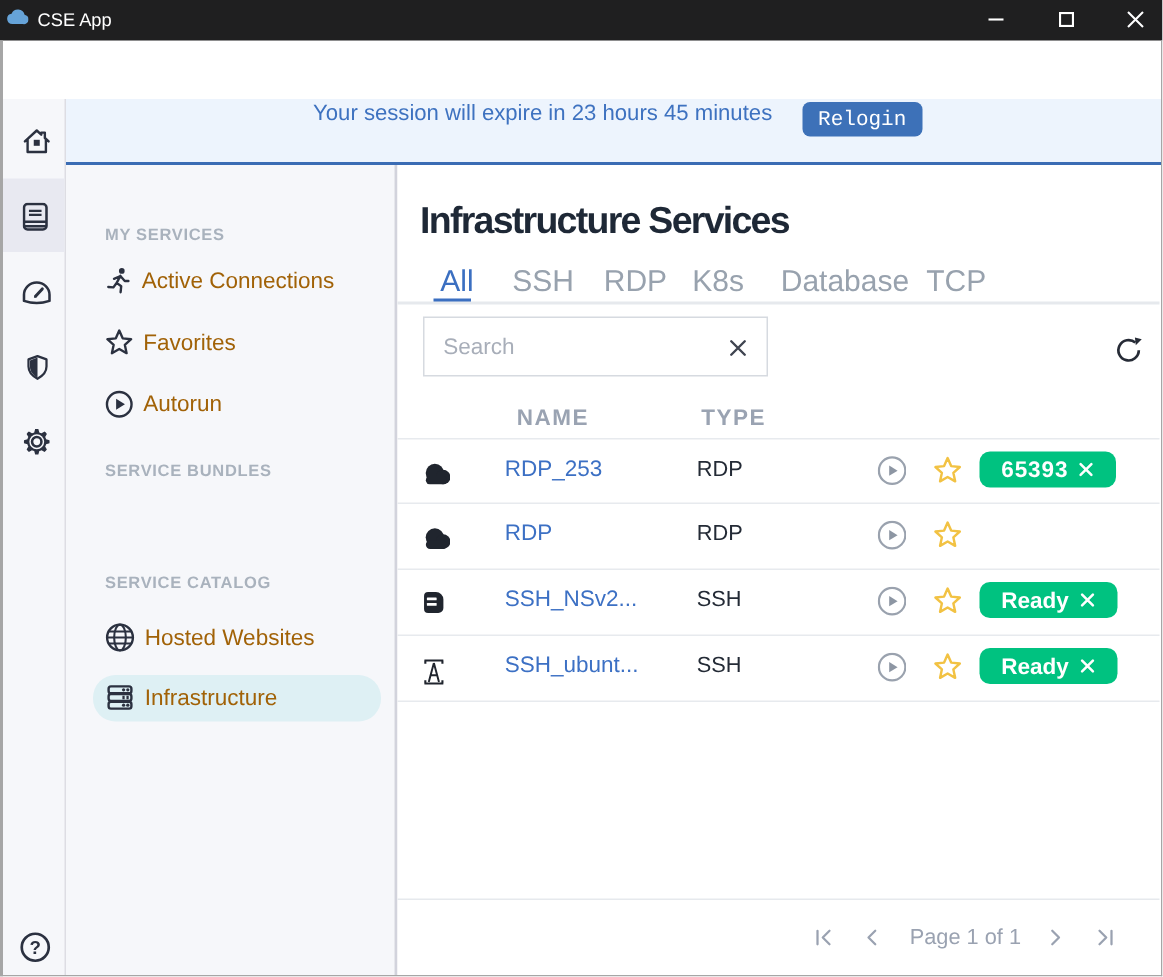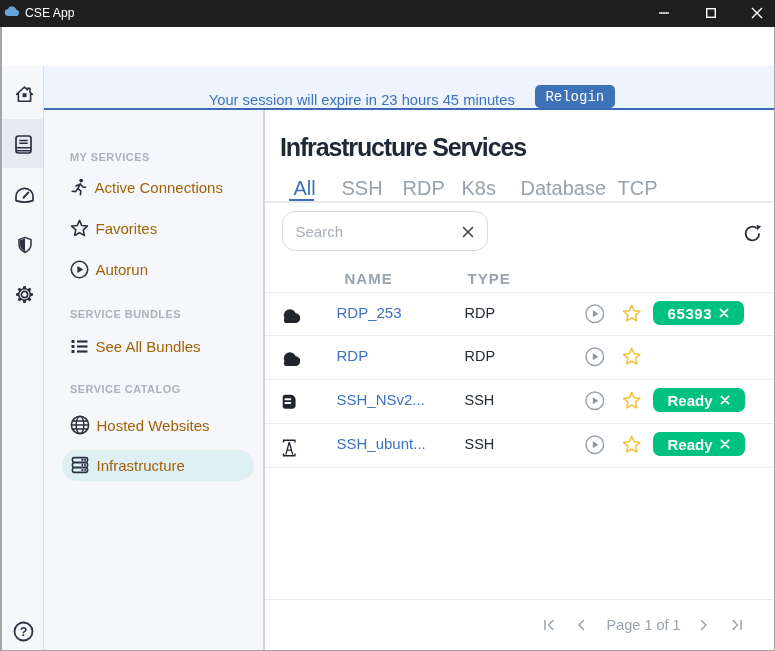--- a/index.html
+++ b/index.html
@@ -14,41 +14,41 @@
 #brd-b { left:0; top:649.5px; width:775px; height:1.5px; background:#a6a6a6; }
 
 #tb-title { left:25px; top:0; height:27px; line-height:27px; color:#ffffff; font-size:12.2px; }
 
 
 #iconbar { left:1.5px; top:66px; width:42.5px; height:583.5px; background:#f6f7fa; border-right:1px solid #dddde3; }
 #icon-sel { left:0px; top:53px; width:41.5px; height:49px; background:#e8e9f1; }
 .ibicon { position:absolute; left:12px; }
 
 
-#banner { left:44px; top:66px; width:729.5px; height:44px; background:#edf4fd; border-bottom:2px solid #3a6cb4; display:flex; align-items:flex-end; justify-content:center; padding-left:6px; padding-top:2px; }
+#banner { left:44px; top:66px; width:729.5px; height:44px; background:#edf4fd; border-bottom:2px solid #3a6cb4; display:flex; align-items:flex-start; justify-content:center; padding-left:6px; padding-top:2px; }
 #banner-text { color:#3e72c0; font-size:14.75px; }
 #relogin { margin-left:20px; background:#3d71b8; color:#fff; font-size:14px; border-radius:5px; width:80px; height:23px; display:flex; align-items:center; justify-content:center;font-family:Liberation Mono, monospace; }
 
 
 #nav { left:44px; top:110px; width:219px; height:540px; background:#f6f7fa; }
 #navdiv { left:263px; top:110px; width:1.5px; height:540px; background:#d2d3dc; }
 .navlabel { position:absolute; left:26px; color:#a9b2bd; font-size:11px; font-weight:bold; letter-spacing:0.45px; }
 .navitem { position:absolute; left:26px; display:flex; align-items:center; color:#a16207; font-size:15px; }
 .navitem svg { margin-right:6.5px; }
 #nav-pill { left:18px; top:340px; width:192px; height:31px; background:#def0f4; border-radius:15px; }
 
 
 #content { left:264.5px; top:110px; width:508.5px; height:540px; background:#fff; }
 #h1 { position:absolute; left:15.5px; top:23px; font-size:25px; font-weight:bold; letter-spacing:-1.15px; color:#1e2836; }
 #tabs-border { position:absolute; left:0px; top:91px; width:508.5px; height:1.5px; background:#e6e9ed; }
 .tab { position:absolute; top:67px; font-size:20px; color:#98a2ae; }
 .tab.active { color:#3b6fc1; }
 #tab-underline { position:absolute; left:24px; top:89px; width:25px; height:3px; background:#3b6fc1; }
 
-#searchbox { position:absolute; left:17px; top:101px; width:206px; height:40px; border:1px solid #d6dae0; border-radius:13px; background:#fff; }
+#searchbox { position:absolute; left:17px; top:101px; width:230px; height:40px; border:1px solid #d6dae0; border-radius:0; background:#fff; }
 #searchph { position:absolute; left:13px; top:11px; font-size:15px; color:#a8aeb9; }
 #search-x { position:absolute; right:9px; top:10px; }
 #refresh { position:absolute; left:478px; top:114px; }
 
 
 .th { position:absolute; top:160px; font-size:15px; font-weight:bold; letter-spacing:1px; color:#9aa3b2; }
 .rowline { position:absolute; left:0; width:508.5px; height:1px; background:#e7eaee; }
 .row { position:absolute; left:0; width:508.5px; height:44px; }
 .ricon { position:absolute; left:18px; top:13px; }
 .rname { position:absolute; left:72px; top:12.5px; font-size:15px; color:#3c70c4; }
@@ -138,31 +138,20 @@
     <span>Favorites</span>
   </div>
   <div class="navitem" style="top:149px;height:20px">
     <svg width="19" height="19" viewBox="0 0 19 19">
         <circle cx="9.5" cy="9.5" r="8.2" fill="none" stroke="#2b3140" stroke-width="1.6"></circle>
         <polygon points="7.4,5.9 7.4,13.1 13.3,9.5" fill="#2b3140"></polygon>
       </svg>
     <span>Autorun</span>
   </div>
   <div class="navlabel" style="top:198px">SERVICE BUNDLES</div>
-  <div class="navitem" style="top:226px;height:20px">
-    <svg width="19" height="19" viewBox="0 0 19 19" fill="#2b3140">
-        <rect x="1.5" y="3" width="3" height="3"></rect>
-        <rect x="1.5" y="8" width="3" height="3"></rect>
-        <rect x="1.5" y="13" width="3" height="3"></rect>
-        <rect x="7" y="3.4" width="10.5" height="2.2"></rect>
-        <rect x="7" y="8.4" width="10.5" height="2.2"></rect>
-        <rect x="7" y="13.4" width="10.5" height="2.2"></rect>
-      </svg>
-    <span>See All Bundles</span>
-  </div>
   <div class="navlabel" style="top:273px">SERVICE CATALOG</div>
   <div class="navitem" style="top:305px;height:20px">
     <svg width="20" height="20" viewBox="0 0 20 20" fill="none" stroke="#2b3140" stroke-width="1.6">
         <circle cx="10" cy="10" r="8.6"></circle>
         <ellipse cx="10" cy="10" rx="3.9" ry="8.6" stroke-width="1.4"></ellipse>
         <path d="M1.4,10 h17.2 M2.6,6 h14.8 M2.6,14 h14.8" stroke-width="1.4"></path>
       </svg>
     <span>Hosted Websites</span>
   </div>
   <div class="navitem" style="top:345px;height:20px">

